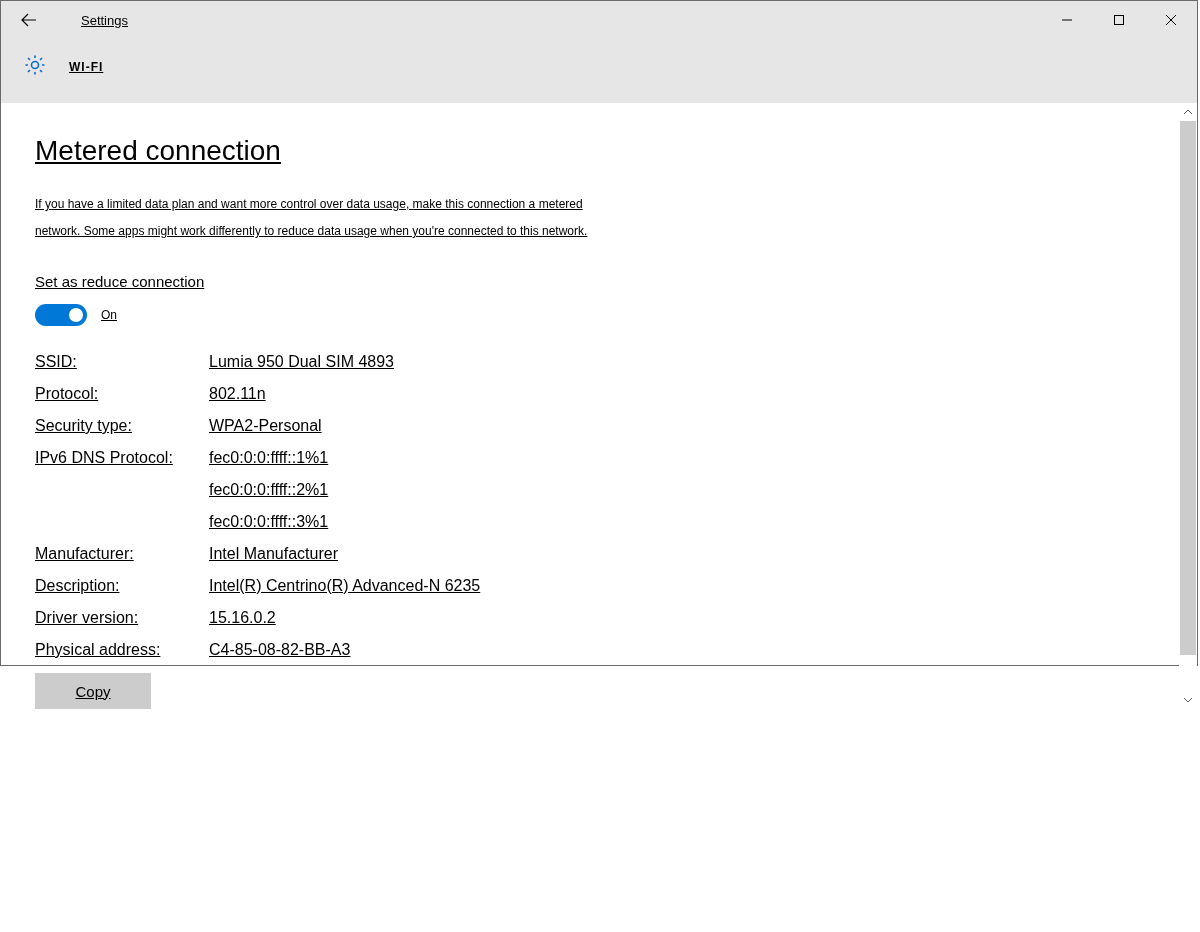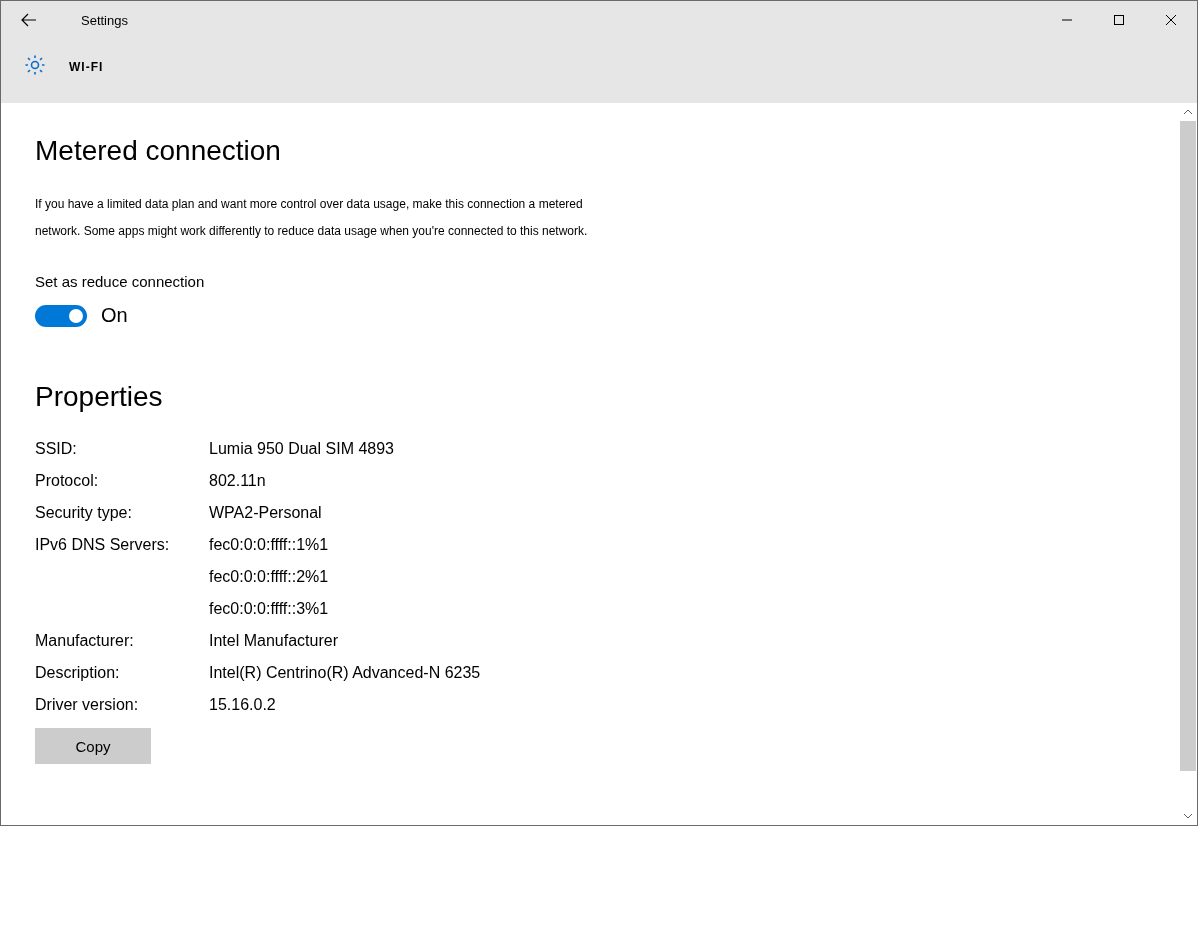--- a/index.html
+++ b/index.html
@@ -7,25 +7,26 @@
     padding: 0;
     width: 1200px;
     height: 932px;
     font-family: "Segoe UI", Arial, sans-serif;
     color: #000;
     background: #fff;
     overflow: hidden;
   }
   .window {
     width: 1198px;
-    height: 826px;
+    height: 666px;
     border: 1px solid #6a6a6a;
     box-sizing: border-box;
     display: flex;
     flex-direction: column;
+    text-decoration: underline;
   }
   
   .titlebar {
     height: 38px;
     background: #e6e6e6;
     display: flex;
     align-items: center;
     position: relative;
     font-size: 13px;
   }
@@ -109,21 +110,21 @@
   .switch .knob {
     position: absolute;
     right: 4px;
     top: 4px;
     width: 14px;
     height: 14px;
     border-radius: 50%;
     background: #fff;
   }
   .switchtext {
-    font-size: 20px;
+    font-size: 12px;
   }
   .proptable {
     margin-top: 27px;
     font-size: 16px;
   }
   .prow {
     display: flex;
     margin-bottom: 14px;
   }
   .plabel {
@@ -225,37 +226,36 @@
 
       <div class="switchlabel">Set as reduce connection</div>
 
       <div class="switchrow">
         <div class="switch">
           <div class="knob"></div>
         </div>
         <div class="switchtext">On</div>
       </div>
 
-      <h2 class="section" style="margin-top:54px;">Properties</h2>
 
       <div class="proptable">
         <div class="prow">
           <div class="plabel">SSID:</div>
           <div class="pvalue">Lumia 950 Dual SIM 4893</div>
         </div>
         <div class="prow">
           <div class="plabel">Protocol:</div>
           <div class="pvalue">802.11n</div>
         </div>
         <div class="prow">
           <div class="plabel">Security type:</div>
           <div class="pvalue">WPA2-Personal</div>
         </div>
         <div class="prow">
-          <div class="plabel">IPv6 DNS Servers:</div>
+          <div class="plabel">IPv6 DNS Protocol:</div>
           <div class="pvalue">fec0:0:0:ffff::1%1</div>
         </div>
         <div class="prow">
           <div class="plabel"></div>
           <div class="pvalue">fec0:0:0:ffff::2%1</div>
         </div>
         <div class="prow">
           <div class="plabel"></div>
           <div class="pvalue">fec0:0:0:ffff::3%1</div>
         </div>
@@ -263,20 +263,24 @@
           <div class="plabel">Manufacturer:</div>
           <div class="pvalue">Intel Manufacturer</div>
         </div>
         <div class="prow">
           <div class="plabel">Description:</div>
           <div class="pvalue">Intel(R) Centrino(R) Advanced-N 6235</div>
         </div>
         <div class="prow">
           <div class="plabel">Driver version:</div>
           <div class="pvalue">15.16.0.2</div>
+        </div>
+        <div class="prow">
+          <div class="plabel">Physical address:</div>
+          <div class="pvalue">C4-85-08-82-BB-A3</div>
         </div>
       </div>
 
       <button class="copybtn">
         <span>Copy</span>
       </button>
 
     </div>
 
     <div class="scrollbar">

